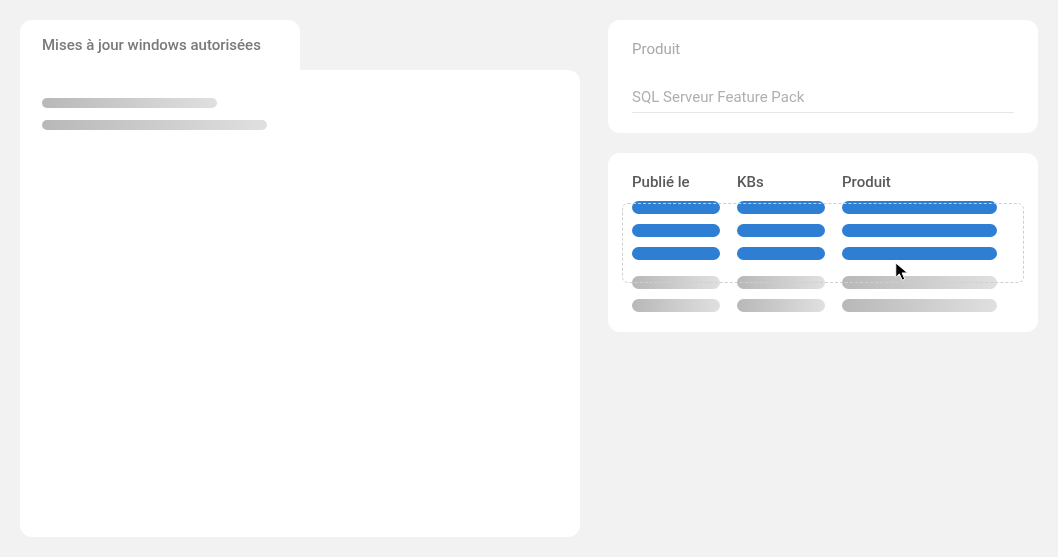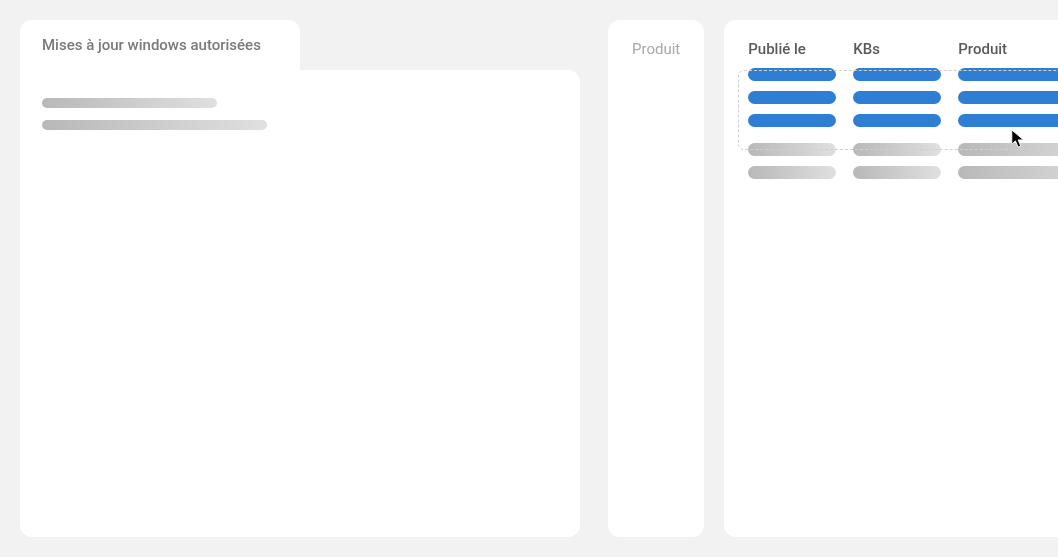--- a/index.html
+++ b/index.html
@@ -42,20 +42,21 @@
       border-radius: 5px;
       background: linear-gradient(90deg, #b8b8b8 0%, #e0e0e0 100%);
       margin-bottom: 12px;
     }
     .placeholder-bar.short { width: 175px; }
     .placeholder-bar.long { width: 225px; }
 
     .right-panel {
       width: 430px;
       display: flex;
+      flex-direction: column;
       gap: 20px;
     }
     .card {
       background: #fff;
       border-radius: 12px;
       padding: 20px 24px;
     }
     .card-title {
       font-size: 15px;
       color: #a8a8a8;
@@ -119,20 +120,21 @@
     <div class="left-body">
       <div class="placeholder-bar short"></div>
       <div class="placeholder-bar long"></div>
     </div>
   </div>
 
   <div class="right-panel">
     <div class="card">
       <div class="card-title">Produit</div>
       <div id="product-list">
+          <div class="product-list-item">SQL Serveur Feature Pack</div>
         </div>
     </div>
 
     <div class="card">
       <div class="card-grid">
         <div class="grid-header">Publié le</div>
         <div class="grid-header">KBs</div>
         <div class="grid-header">Produit</div>
 
         <div class="selection-box"></div>

